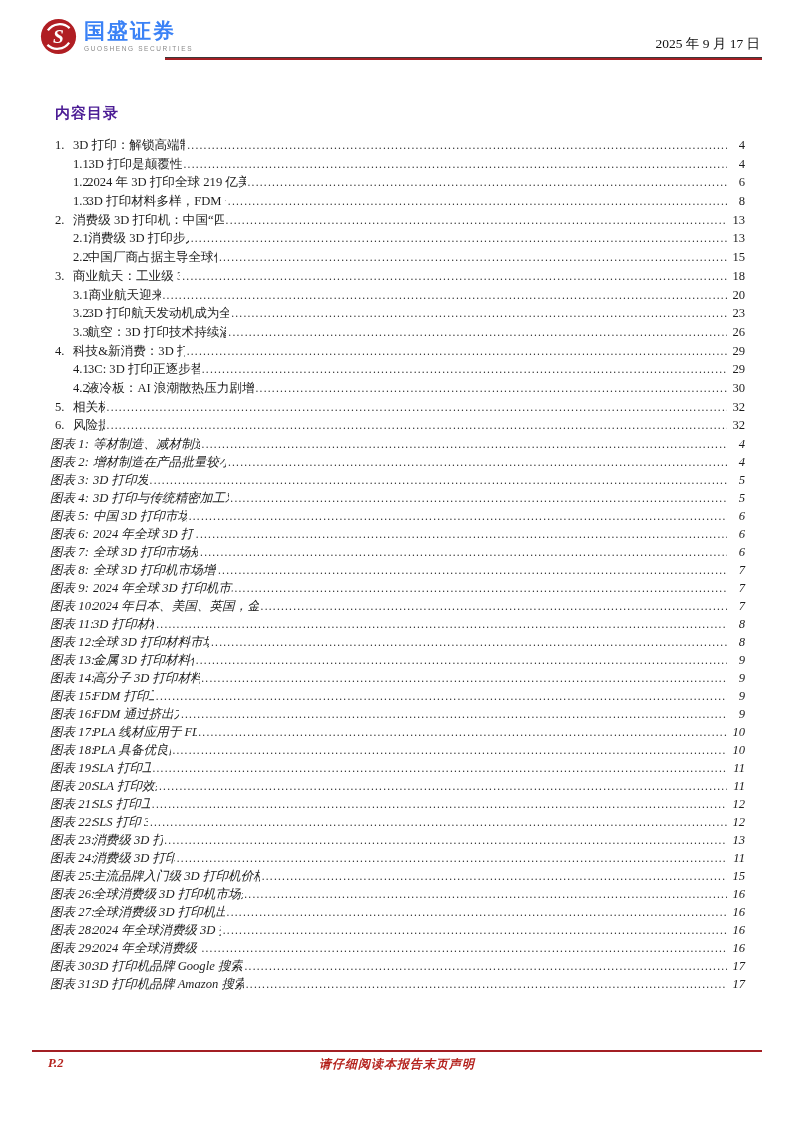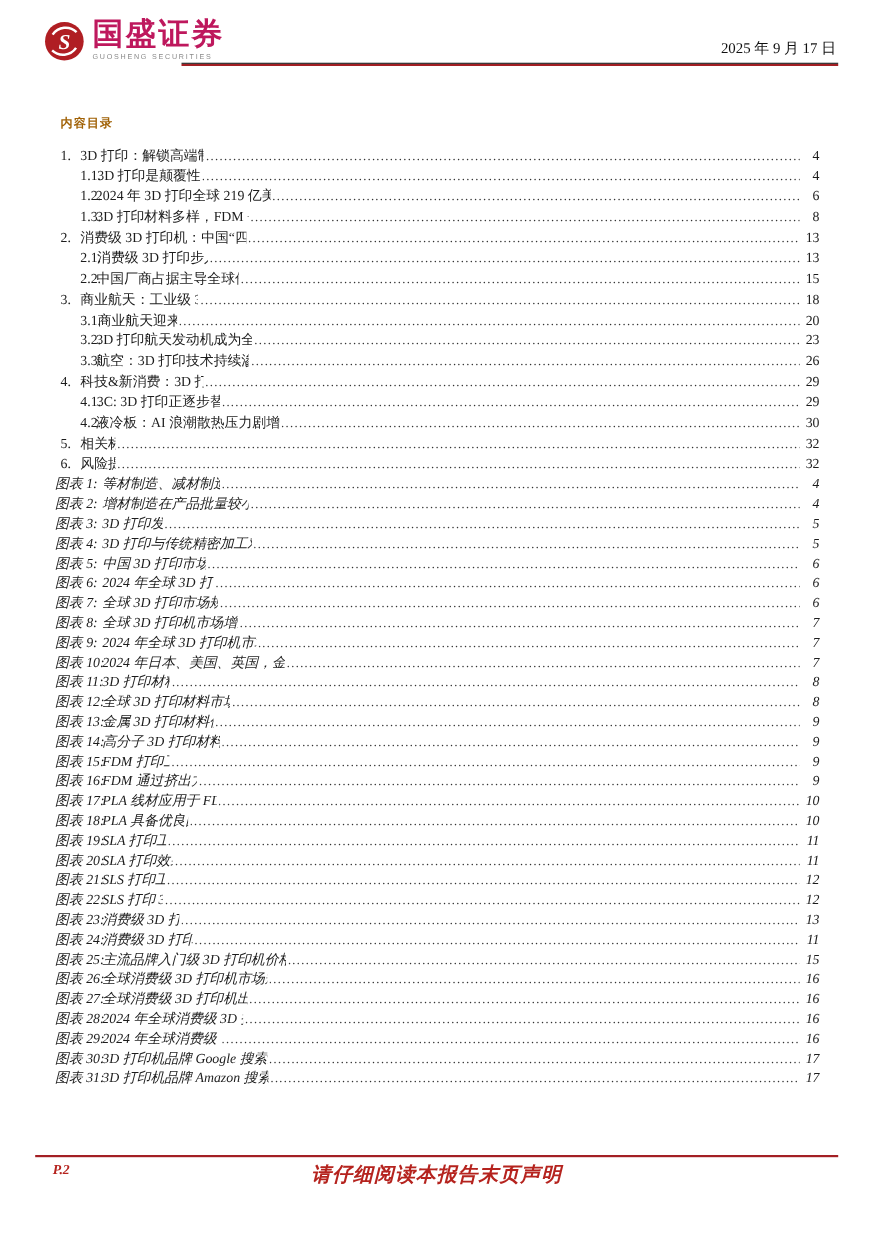--- a/index.html
+++ b/index.html
@@ -4,29 +4,29 @@
 <style>
   * { margin:0; padding:0; box-sizing:border-box; }
   html,body { background:#fff; }
   body { font-family:"Liberation Serif","DejaVu Serif",serif; color:#1c1c1c; }
   .page { position:relative; width:794px; height:1123px; margin:0 auto; background:#fff; overflow:hidden; }
 
   
   .header { position:absolute; top:18px; left:40px; right:32px; }
   .brand { display:flex; align-items:center; gap:7px; }
   .logo-svg { display:block; }
-  .brand-cn { font-size:28px; font-weight:700; color:#be185d; letter-spacing:2px; line-height:1; font-family:"Liberation Serif",serif; }
+  .brand-cn { font-size:21px; font-weight:700; color:#3b82f6; letter-spacing:2px; line-height:1; font-family:"Liberation Serif",serif; }
   .brand-en { font-size:6.5px; color:#8a8a8a; letter-spacing:1.6px; margin-top:3px; font-family:"Liberation Sans",sans-serif; }
   .date { position:absolute; top:17px; right:2px; font-size:13.5px; color:#111; font-family:"Liberation Serif",serif; }
   .header-rule { position:absolute; top:39px; left:125px; right:0; height:3px;
                  background:linear-gradient(#3a3a3a 0 1px, #A31F24 1px 100%); }
 
   
   .main { position:absolute; top:104px; left:55px; right:49px; }
-  .sec-title { color:#a16207; font-size:11px; font-weight:700; letter-spacing:1px;
+  .sec-title { color:#4c1d95; font-size:15px; font-weight:700; letter-spacing:1px;
                font-family:"Liberation Serif",serif; }
   .toc-title { margin-bottom:14px; }
   .fig-title { margin-top:18px; margin-bottom:12px; }
 
   .row { display:flex; align-items:baseline; font-size:12.6px; color:#1c1c1c; }
   .toc-row { height:18.7px; }
   .fig-row { height:18px; font-style:italic; margin-left:-5px;justify-content:center; }
   .num { white-space:nowrap; }
   .toc-row .num { display:inline-block; min-width:18px; }
   .toc-row.lvl2 { padding-left:18px; }
@@ -37,21 +37,21 @@
   .dots { flex:1 1 auto; overflow:hidden; white-space:nowrap; color:#333;
           font-size:11.5px; letter-spacing:1.2px; margin:0 2px; }
   .dots::after { content:"..................................................................................................................................................................................................................................................."; }
   .pg { min-width:16px; text-align:right; white-space:nowrap; }
 
   
   .footer { position:absolute; left:32px; right:32px; top:1050px; }
   .footer-rule { height:2px; background:#A31F24; }
   .footer-row { position:relative; margin-top:4px; }
   .page-label { position:absolute; left:16px; top:0; color:#B5231E; font-weight:700; font-style:italic; font-size:12.5px; }
-  .disclaimer { text-align:center; color:#B5231E; font-weight:700; font-style:italic; font-size:18px; letter-spacing:1px; }
+  .disclaimer { text-align:center; color:#B5231E; font-weight:700; font-style:italic; font-size:12px; letter-spacing:1px; }
 </style>
 </head>
 <body>
 
 <div class="page">
 
   <div class="header">
     <div class="brand">
       <span>
         <svg class="logo-svg" width="37" height="37" viewBox="0 0 40 40" xmlns="http://www.w3.org/2000/svg">

